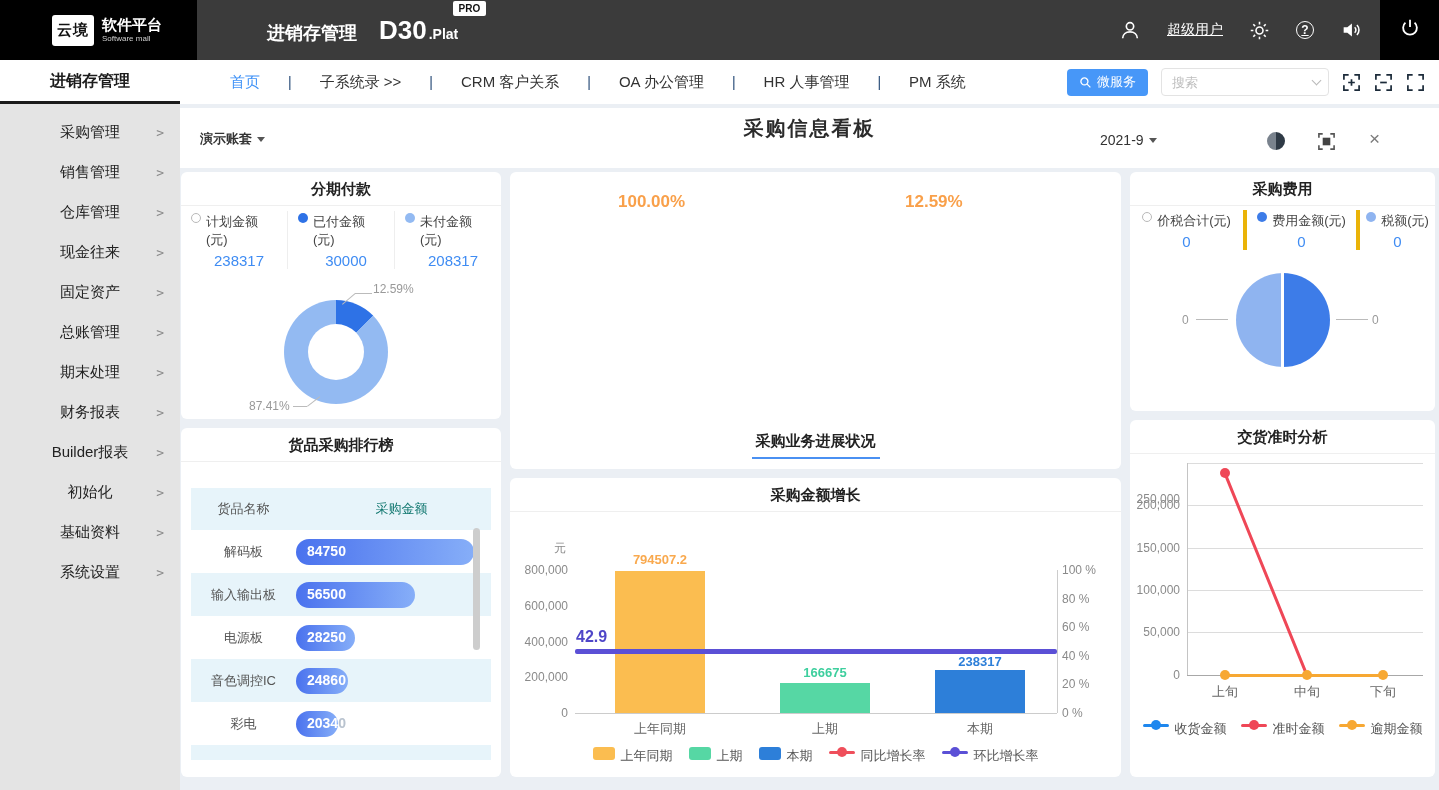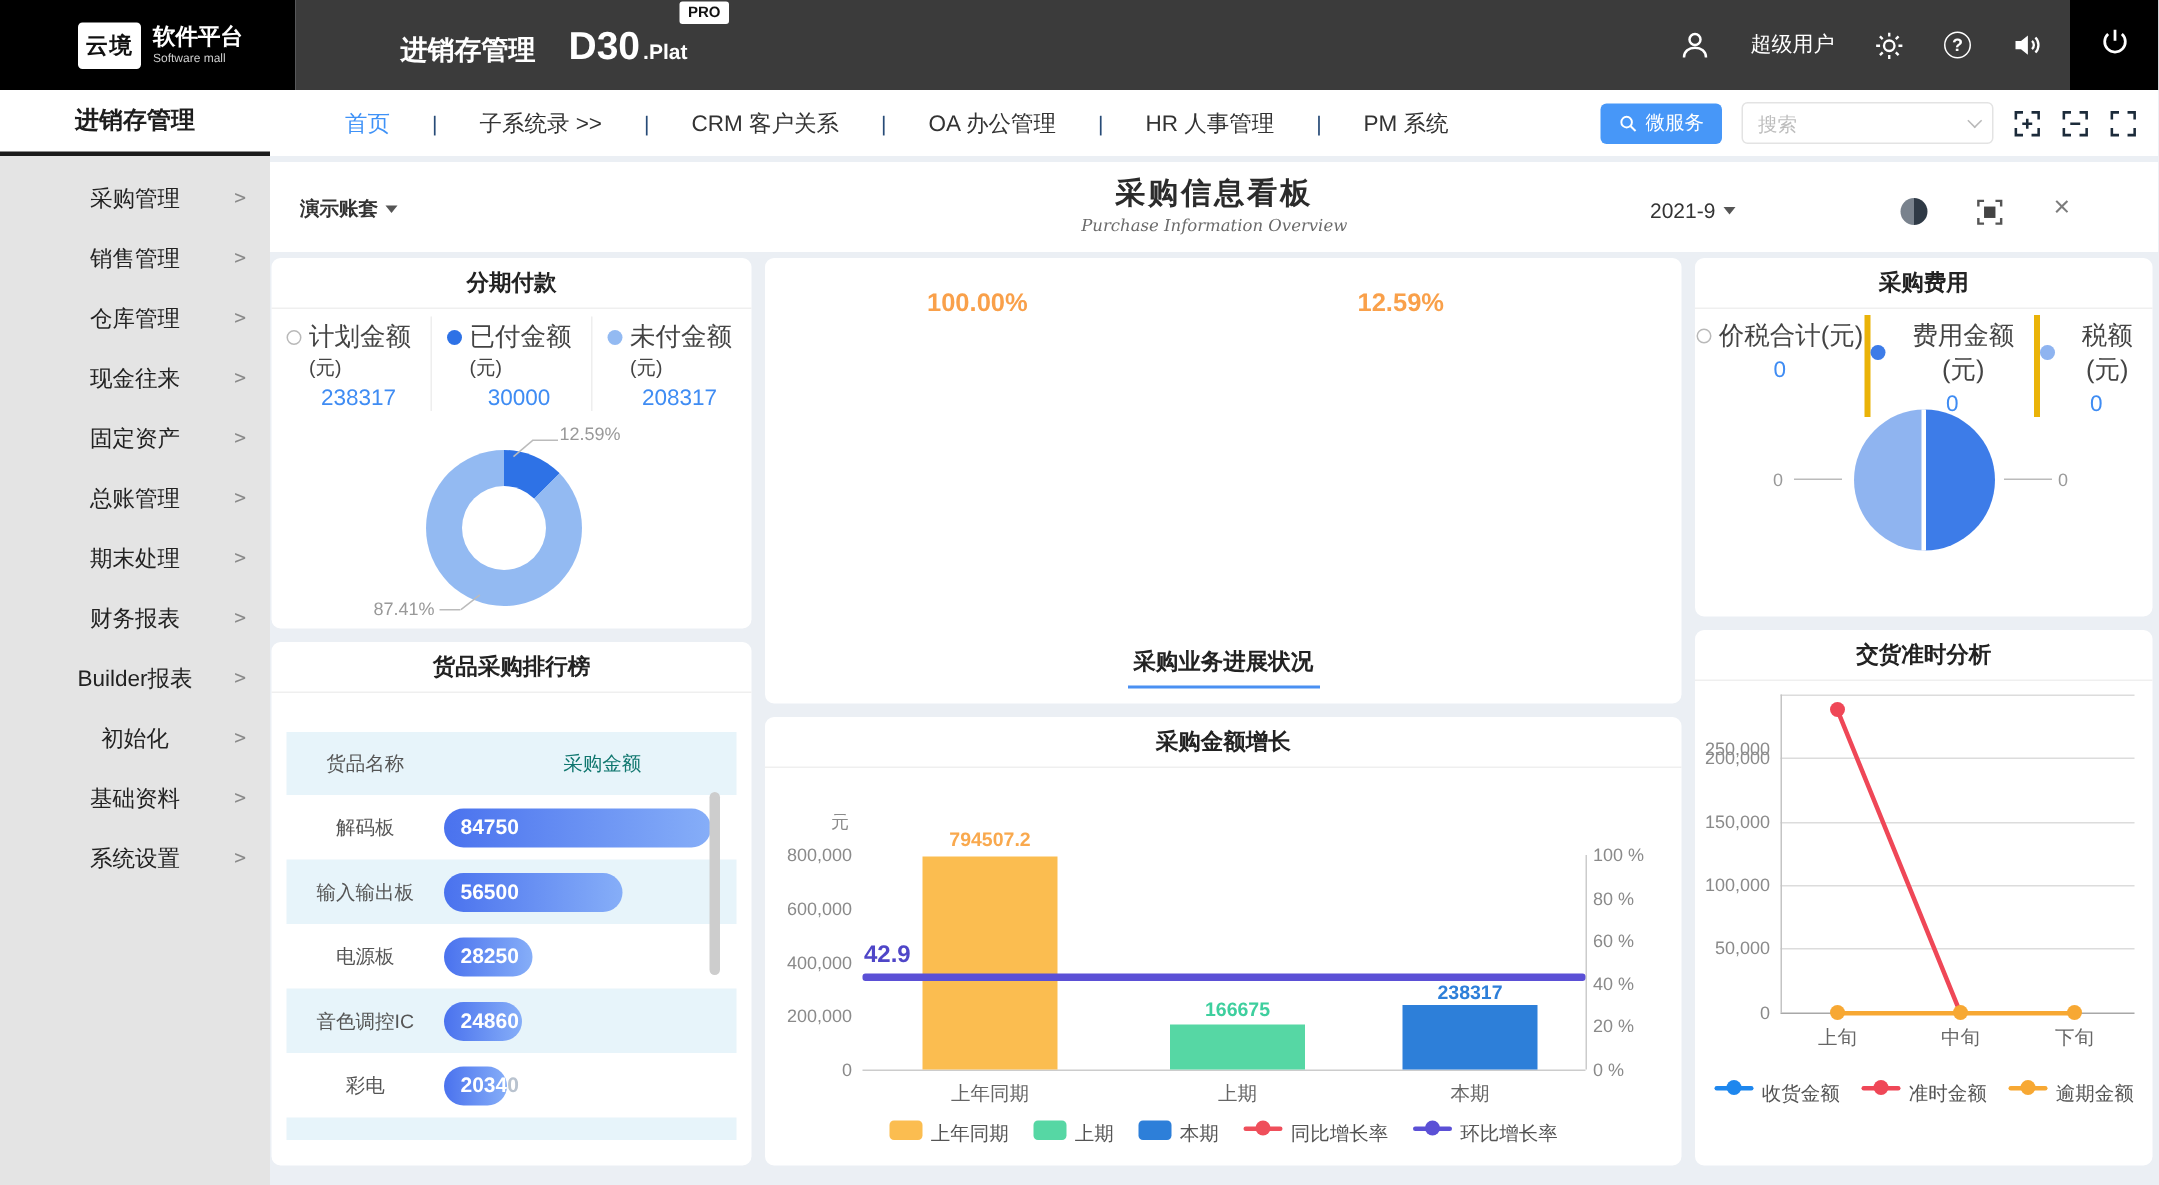--- a/index.html
+++ b/index.html
@@ -13,21 +13,21 @@
   .logo-text{margin-left:8px;color:#fff;line-height:1;}
   .logo-text .nm{font-size:15px;font-weight:bold;}
   .logo-text .sub{font-size:8px;color:#cfcfcf;margin-top:3px;}
   .topbar-main{flex:1;background:#3b3b3b;display:flex;align-items:center;position:relative;}
   .app-title{display:flex;align-items:baseline;margin-left:70px;color:#fff;}
   .app-module{font-size:18px;font-weight:bold;}
   .product-wrap{position:relative;margin-left:22px;display:flex;align-items:baseline;}
   .app-product{font-size:26px;font-weight:bold;}
   .app-suffix{font-size:14px;font-weight:bold;margin-left:2px;}
   .pro-badge{position:absolute;top:-14px;right:-28px;background:#fff;color:#111;font-size:10px;font-weight:bold;padding:2px 6px;border-radius:2px;}
-  .topbar-icons{position:absolute;right:18px;display:flex;align-items:center;gap:26px;color:#fff;}
+  .topbar-icons{position:absolute;right:18px;display:flex;align-items:center;gap:26px;color:#fff;text-decoration:underline;}
   .username{font-size:14px;color:#fff;}
   .help-circle{display:inline-flex;width:18px;height:18px;border:1.6px solid #fff;border-radius:50%;align-items:center;justify-content:center;font-size:12px;font-weight:bold;color:#fff;}
   .power-sec{width:59px;height:60px;background:#000;display:flex;align-items:center;justify-content:center;}
 
   
   .tabbar{position:absolute;left:0;top:60px;width:1439px;height:44px;background:#fff;display:flex;align-items:center;}
   .module-tab{width:180px;height:44px;line-height:42px;text-align:center;font-size:16px;font-weight:bold;color:#1d1d1d;border-bottom:3px solid #1b1b1b;}
   .nav{display:flex;align-items:center;margin-left:22px;gap:0;}
   .nav a{text-decoration:none;font-size:15px;color:#333;padding:0 28px;white-space:nowrap;}
   .nav a.active{color:#3f92f7;}
@@ -61,21 +61,21 @@
 
   
   .panel{position:absolute;background:#fff;border-radius:6px;}
   .panel-title{height:34px;line-height:34px;text-align:center;font-size:15px;font-weight:bold;color:#222;border-bottom:1px solid #efefef;}
 
   
   .p-installment{left:1px;top:68px;width:320px;height:247px;}
   .leg3{display:flex;margin-top:5px;}
   .leg3 .col{flex:1;text-align:left;padding:2px 0 0 10px;border-left:1px solid #eee;}
   .leg3 .col:first-child{border-left:none;}
-  .leg-line{display:flex;align-items:center;gap:5px;font-size:17px;color:#444;}
+  .leg-line{display:flex;gap:5px;font-size:13px;color:#444;}
   .leg-unit{font-size:13px;color:#444;margin-left:15px;}
   .leg-val{font-size:15px;color:#3f8cf3;text-align:center;margin-top:3px;}
   .dot10{width:10px;height:10px;border-radius:50%;display:inline-block;}
   .dot-outline{border:1px solid #b9b9b9;background:#fff;}
   .dot-dark{background:#2e72e6;}
   .dot-light{background:#93baf2;}
   .donut{position:absolute;left:103px;top:128px;width:104px;height:104px;border-radius:50%;background:conic-gradient(#2e72e6 0deg 45.3deg,#93baf2 45.3deg 360deg);}
   .donut::after{content:"";position:absolute;left:24px;top:24px;width:56px;height:56px;border-radius:50%;background:#fff;}
   .pie-lab{position:absolute;font-size:12px;color:#999;}
   .leader{position:absolute;background:#bbb;height:1px;}
@@ -293,21 +293,20 @@
 
   <div class="main">
 
     <div class="dash-header">
       <div class="account-sel">
         <span>演示账套</span>
         <span class="caret"></span>
       </div>
       <div class="title-wrap">
         <div class="page-title">采购信息看板</div>
-        <div class="page-subtitle">Purchase Information Overview</div>
       </div>
       <div class="period-sel">
         <span>2021-9</span>
         <span class="caret"></span>
       </div>
       <span class="theme-ic"></span>
       <span class="fullscr-ic">
         <svg width="19" height="19" viewBox="0 0 20 20">
             <path d="M2 6V2h4M14 2h4v4M18 14v4h-4M6 18H2v-4" stroke="#555" fill="none" stroke-width="1.7"></path>
             <rect x="6" y="6" width="8" height="8" fill="#444"></rect>

